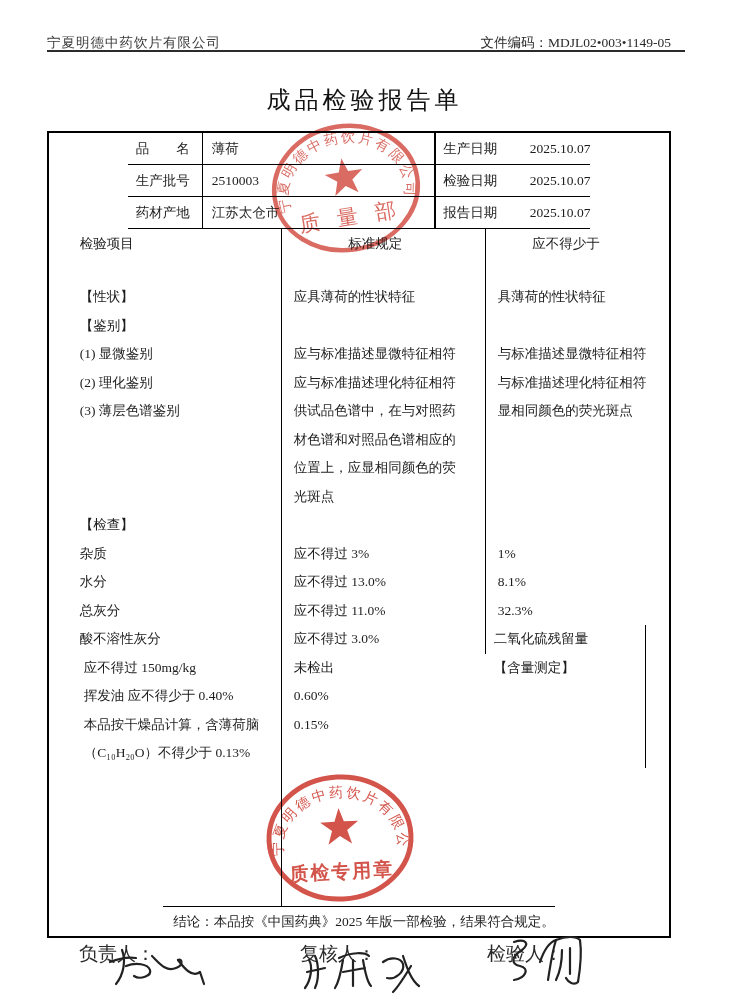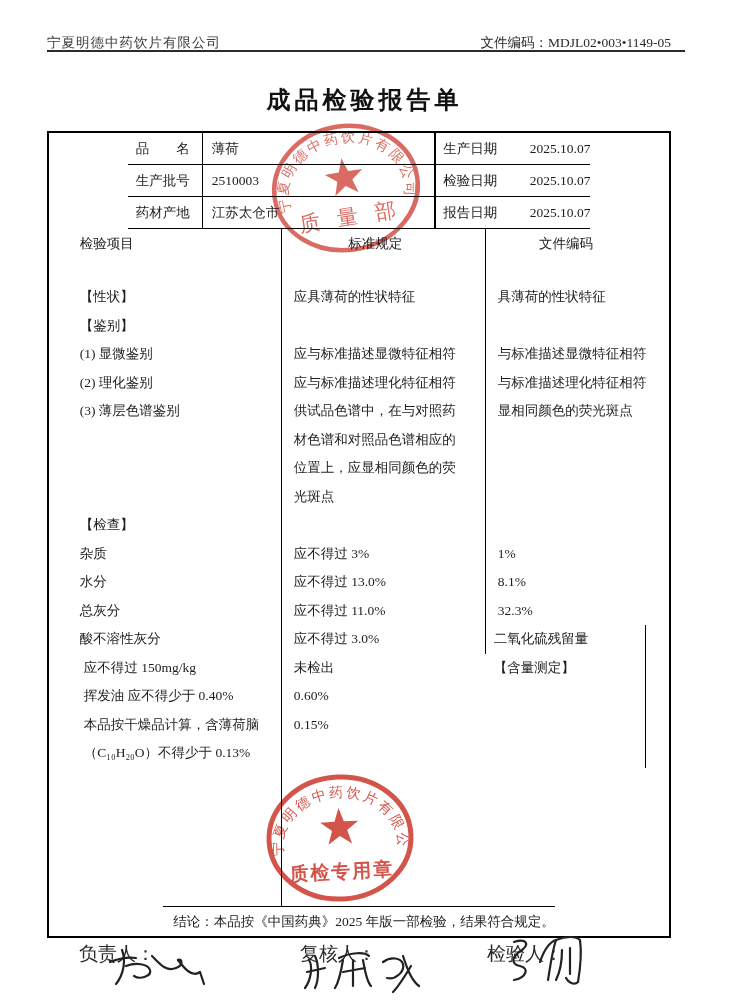--- a/index.html
+++ b/index.html
@@ -6,21 +6,21 @@
   .page{position:relative;width:729px;height:1000px;background:#ffffff;overflow:hidden;
         font-family:"Liberation Serif","DejaVu Serif",serif;color:#1c1c1c;}
   
   .letterhead{position:absolute;left:47px;top:28px;width:624px;height:24px;
               display:flex;justify-content:space-between;align-items:flex-end;}
   .company{font-size:13.5px;color:#3a3a3a;letter-spacing:1px;}
   .doccode{font-size:13.5px;color:#2a2a2a;}
   .head-rule{position:absolute;left:47px;top:50px;width:638px;height:0;border-top:2px solid #2b2b2b;}
   
   .title{position:absolute;left:0;top:84px;width:729px;text-align:center;
-         font-size:24px;font-weight:bold;letter-spacing:4px;color:#111;}
+         font-size:24px;font-weight:normal;letter-spacing:4px;color:#111;}
   
   .doc-table{position:absolute;left:47px;top:131px;width:624px;height:807px;
              border:2px solid #000;box-sizing:border-box;display:flex;flex-direction:column;
              background:transparent;align-items:center;}
   .info-row{display:grid;grid-template-columns:75px 233px 85px 1fr;height:31px;
             border-bottom:1.5px solid #000;flex:0 0 auto;}
   .info-row.report-row{grid-template-columns:309px 1fr;height:25px;}
   .cell{display:flex;align-items:center;font-size:13.5px;white-space:pre;box-sizing:border-box;}
   .cell.lab{padding-left:8px;border-right:1.5px solid #000;}
   .cell.val{padding-left:9px;}
@@ -78,21 +78,21 @@
       <div class="cell lab">药材产地</div>
       <div class="cell val mid">江苏太仓市</div>
       <div class="cell lab" style="border-left:1.5px solid #000;margin-left:-1.5px;border-right:none;">报告日期</div>
       <div class="cell val">2025.10.07</div>
     </div>
 
     <div class="spec-grid">
 
       <div class="sc c1 hdr">检验项目</div>
       <div class="sc c2 hdr">标准规定</div>
-      <div class="sc c3 hdr">文件编码</div>
+      <div class="sc c3 hdr">应不得少于</div>
 
       <div class="sc c1"></div>
       <div class="sc c2"></div>
       <div class="sc c3"></div>
 
       <div class="sc c1">【性状】</div>
       <div class="sc c2">应具薄荷的性状特征</div>
       <div class="sc c3">具薄荷的性状特征</div>
 
       <div class="sc c1">【鉴别】</div>

